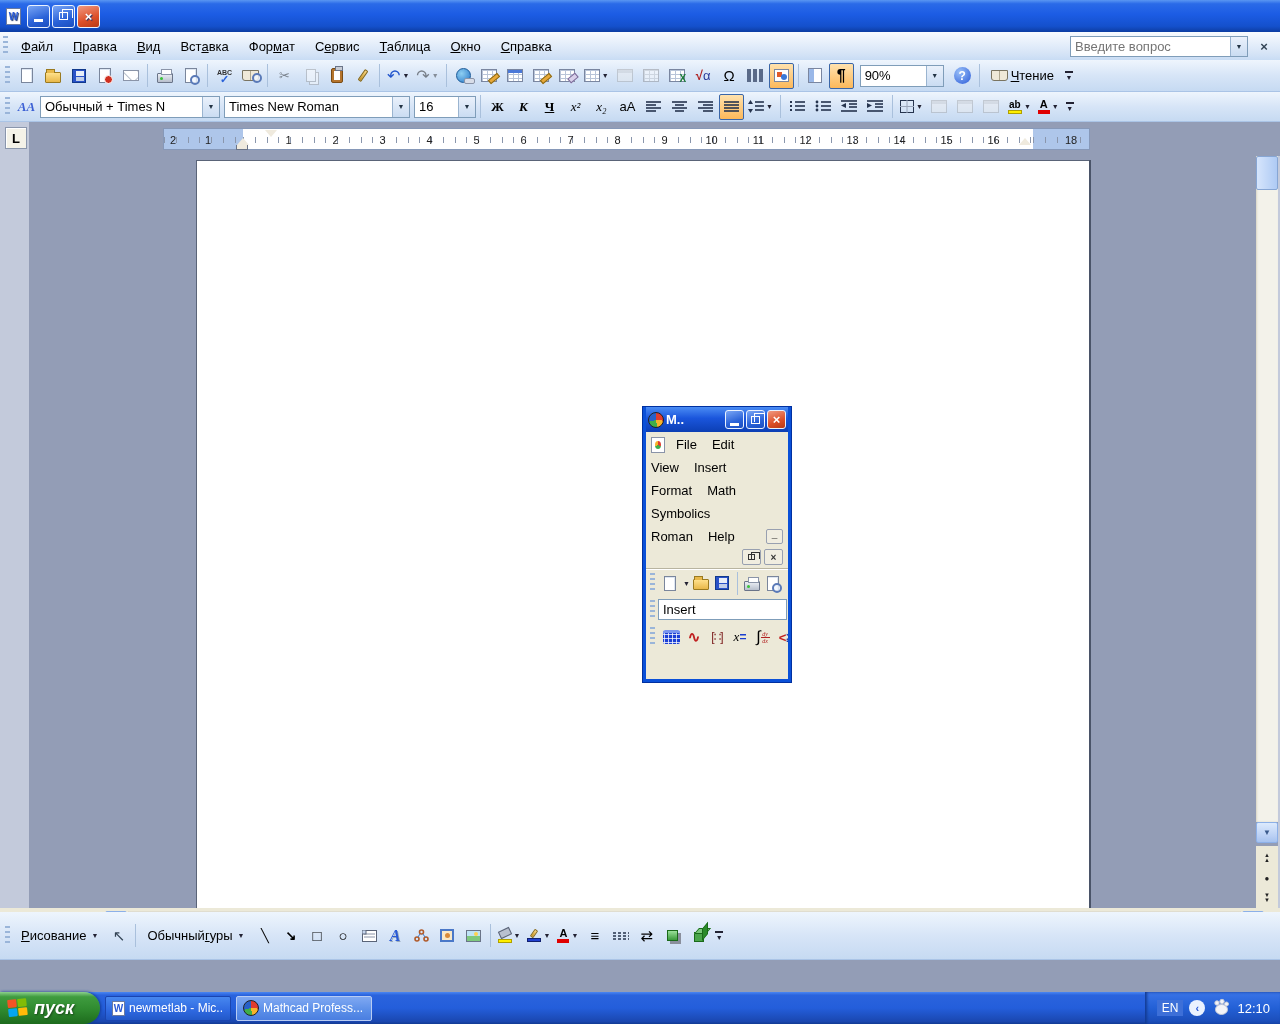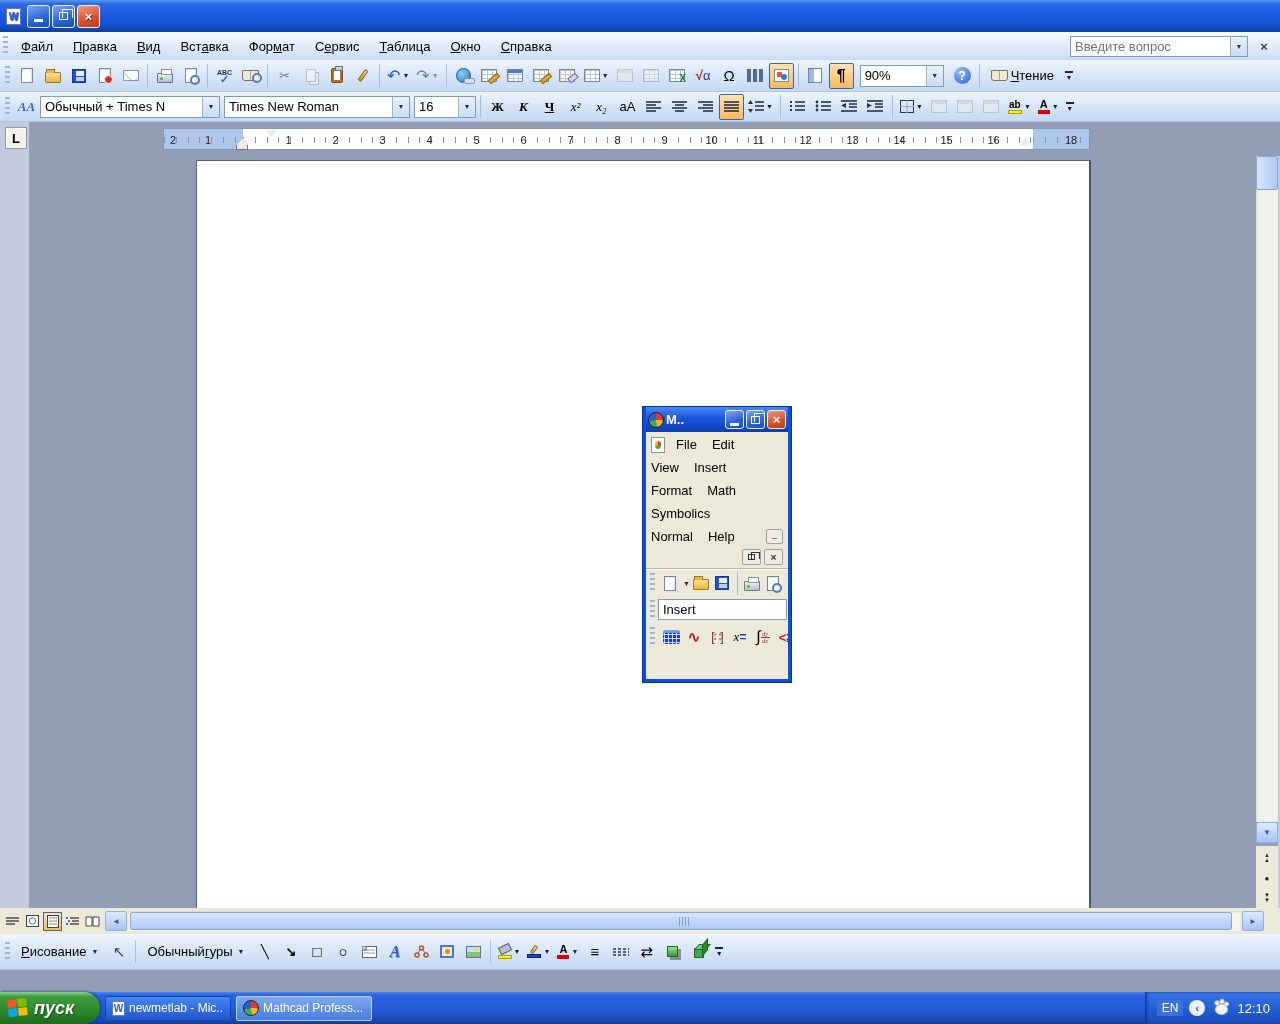--- a/index.html
+++ b/index.html
@@ -34,21 +34,21 @@
   .qbox input{flex:1;border:0;outline:0;min-width:0;font:13px "Liberation Sans",sans-serif;padding:0 4px}
   .qdd{width:17px;height:19px;display:flex;align-items:center;justify-content:center;font-size:7px;color:#234;
     background:linear-gradient(#eaf1fb,#cadcf2);border-left:1px solid #9ab4d0}
   .mb-close{width:20px;margin:0 6px;text-align:center;font-weight:bold;color:#345}
 
   
   .tb{position:absolute;left:0;right:0;display:flex;align-items:center;gap:1px;padding:0 2px;
     background:linear-gradient(180deg,#eef5fd 0%,#d7e5f7 50%,#c6daf2 100%);border-bottom:1px solid #aac4e6}
   #tb1{top:60px;height:32px}
   #tb2{top:92px;height:30px}
-  #tb3{top:934px;height:36px}
+  #tb3{top:912px;height:48px}
   .tbtn{height:26px;min-width:25px;padding:0 2px;display:flex;align-items:center;justify-content:center;
     border:1px solid transparent;border-radius:2px;position:relative;flex:0 0 auto}
   .tbtn.pressed{background:linear-gradient(#ffe2ae,#fcb85a);border-color:#3a66a8}
   .tbtn.disabled{opacity:.45;filter:grayscale(85%)}
   .sep{width:1px;height:23px;background:#a9c0dc;margin:0 3px;flex:0 0 auto}
   .dd{font-size:7px;color:#223;margin-left:2px}
   .chev{width:14px;height:26px;display:flex;flex-direction:column;align-items:center;justify-content:center;
     font-size:7px;color:#223;gap:1px;flex:0 0 auto}
   .chev i{width:8px;height:2px;background:#223}
   .combo{height:22px;background:#fff;border:1px solid #7f9db9;display:flex;align-items:center;
@@ -747,21 +747,21 @@
           <span data-interactable="true">Insert</span>
         </div>
         <div class="mc-row">
           <span data-interactable="true">Format</span>
           <span data-interactable="true">Math</span>
         </div>
         <div class="mc-row">
           <span data-interactable="true">Symbolics</span>
         </div>
         <div class="mc-row">
-          <span data-interactable="true">Normal</span>
+          <span data-interactable="true">Roman</span>
           <span data-interactable="true">Help</span>
           <span class="mc-min" data-interactable="true">_</span>
         </div>
         <div class="mc-ctl">
           <span class="b" data-interactable="true">
               <span class="rest2" data-interactable="false"></span>
             </span>
           <span class="b" data-interactable="true">
               <span data-interactable="false">×</span>
             </span>

